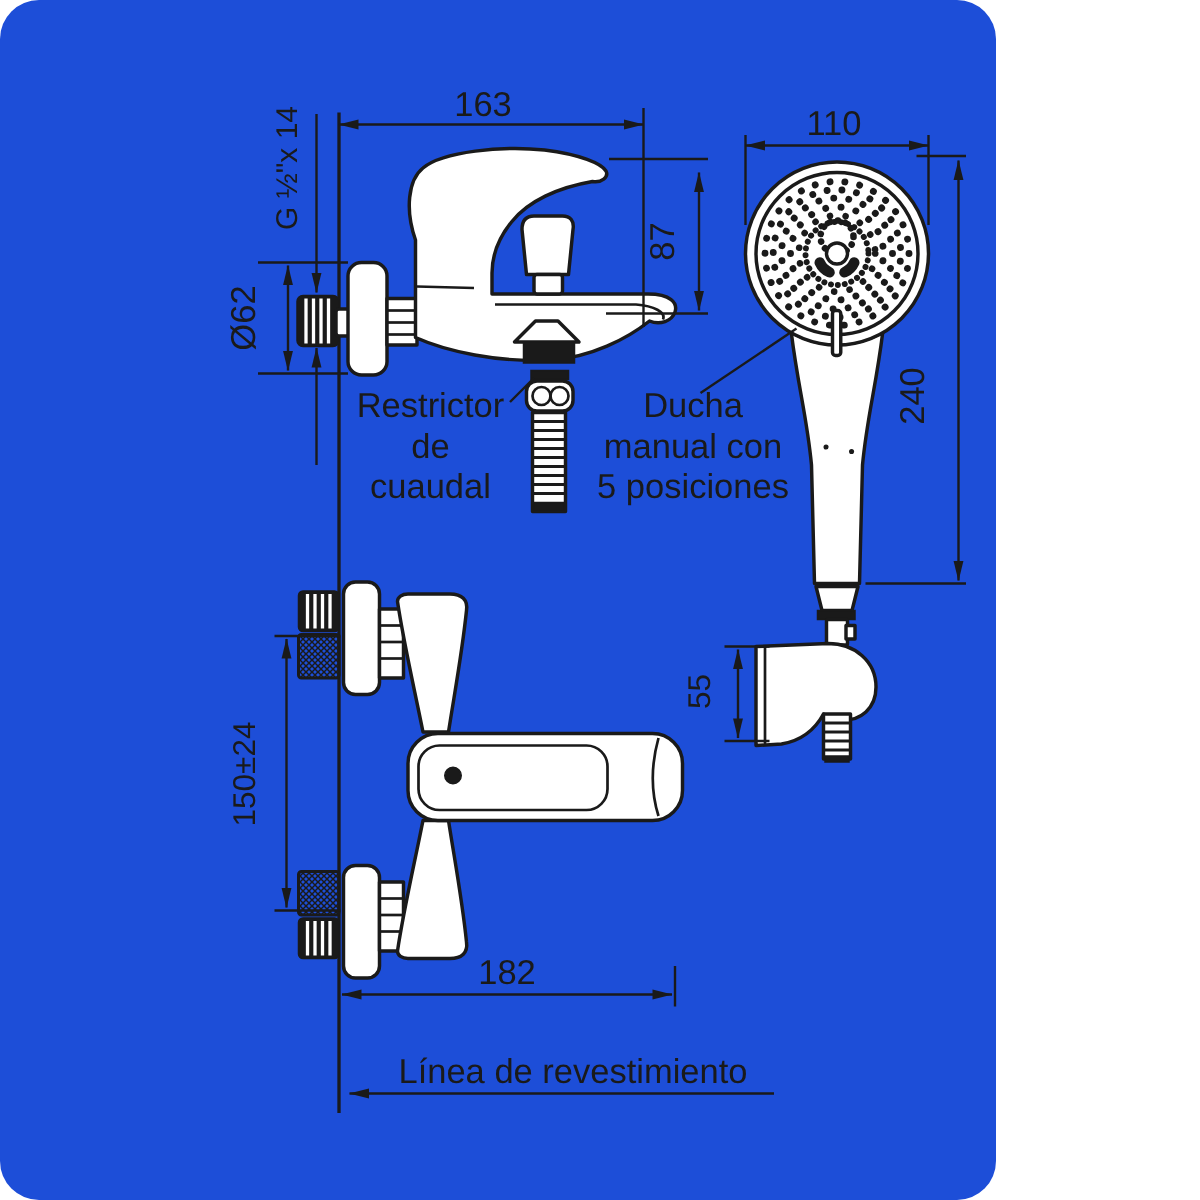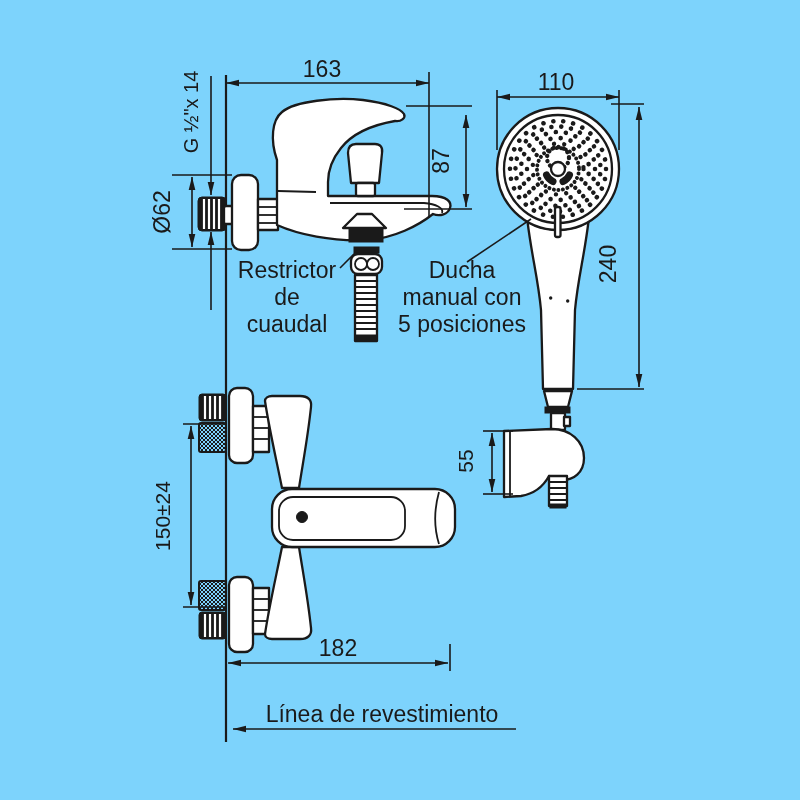--- a/index.html
+++ b/index.html
@@ -1,16 +1,16 @@
 <!DOCTYPE html>
 <html><head>
 <meta charset="utf-8">
 <style>
   html,body{margin:0;padding:0;background:#fff;}
-  .stage{width:800px;height:800px;background:#7dd3fc;position:relative;font-family:"Liberation Sans",sans-serif;}
+  .stage{width:664px;height:800px;background:#1d4ed8;position:relative;font-family:"Liberation Sans",sans-serif;border-radius:26px;}
   svg text{font-family:"Liberation Sans",sans-serif;fill:#1a1a1a;}
   .obj{fill:none;stroke:#1a1a1a;stroke-width:2.3;stroke-linejoin:round;stroke-linecap:round;}
   .objw{fill:#fff;stroke:#1a1a1a;stroke-width:2.3;stroke-linejoin:round;}
   .thin{fill:none;stroke:#1a1a1a;stroke-width:1.8;stroke-linejoin:round;}
   .dim{fill:none;stroke:#1a1a1a;stroke-width:1.6;}
   .blk{fill:#1a1a1a;stroke:#1a1a1a;stroke-width:1;}
   .wstripe{stroke:#fff;stroke-width:2.2;}
   .dimtxt{font-size:23px;}
   .dimtxt-s{font-size:21px;}
   .lbl{font-size:23px;}

